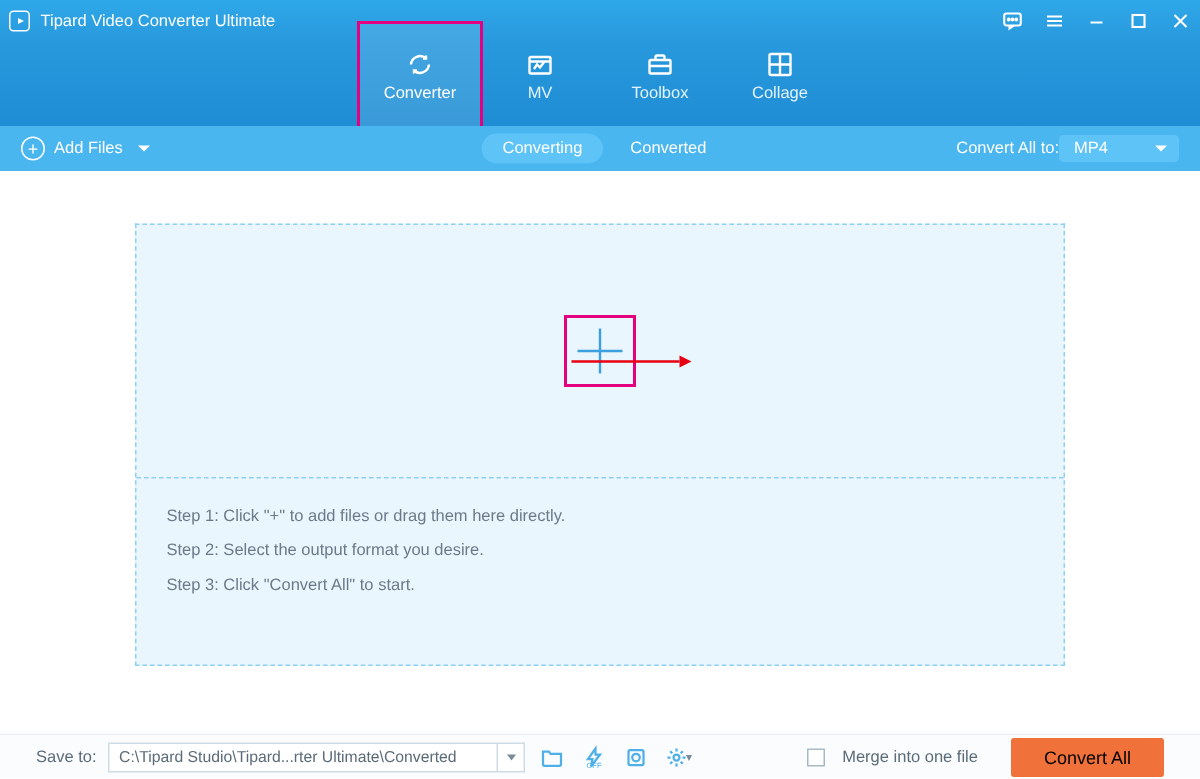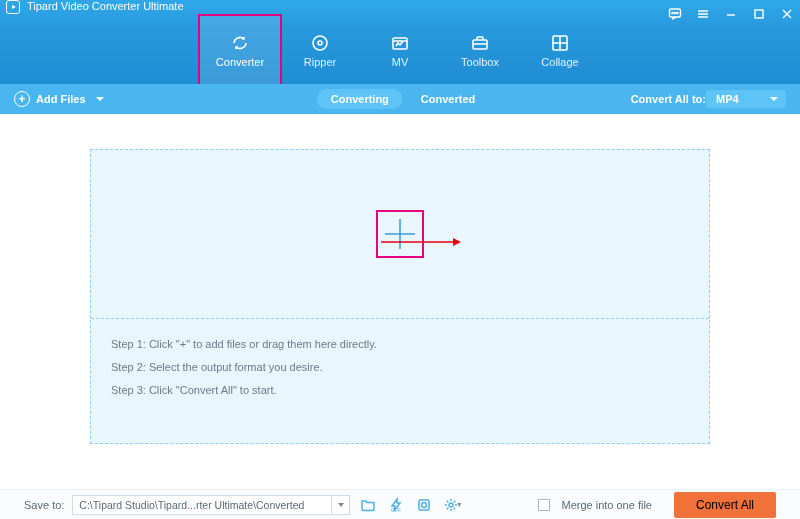--- a/index.html
+++ b/index.html
@@ -1,17 +1,17 @@
 <!DOCTYPE html>
 <html><head>
 <meta charset="utf-8">
 <style>
 * { margin:0; padding:0; box-sizing:border-box; font-family:-apple-system,BlinkMacSystemFont,"Segoe UI",Arial,sans-serif; }
 body { width:800px; height:519px; overflow:hidden; background:#fff; }
-.titlebar { height:28px; background:linear-gradient(180deg,#2fa8e8 0%,#2899dd 100%); display:flex; color:#fff; font-size:11px; padding:0 6px; }
+.titlebar { height:28px; background:linear-gradient(180deg,#2fa8e8 0%,#2899dd 100%); display:flex; align-items:center; color:#fff; font-size:11px; padding:0 6px; }
 .titlebar .logo { width:14px; height:14px; border:1.5px solid #fff; border-radius:3px; margin-right:7px; position:relative; display:flex; align-items:center; justify-content:center; }
 .titlebar .logo::after{content:'';width:0;height:0;border-left:4px solid #fff;border-top:2.5px solid transparent;border-bottom:2.5px solid transparent;margin-left:1px;}
 .titlebar .title { flex:1; }
 .titlebar .winbtns { display:flex; gap:14px; align-items:center; }
 .titlebar .winbtn { width:14px; height:14px; display:flex; align-items:center; justify-content:center; cursor:pointer; }
 .titlebar svg { stroke:#fff; fill:none; stroke-width:1.4; }
 .navbar { height:56px; background:linear-gradient(180deg,#2899dd 0%,#1f8dd4 100%); display:flex; justify-content:center; align-items:flex-end; }
 .nav-item { width:80px; height:68px; color:#e3f3ff; display:flex; flex-direction:column; align-items:center; justify-content:center; gap:3px; font-size:11px; cursor:pointer; position:relative; }
 .nav-item.active { background:rgba(255,255,255,0.12); color:#fff; }
 .nav-item .icon { width:20px; height:20px; display:flex; align-items:center; justify-content:center; }
@@ -92,29 +92,20 @@
     <div class="icon">
         <svg width="20" height="20" viewBox="0 0 20 20">
           <path d="M4 10a6 6 0 0 1 10-4M16 10a6 6 0 0 1-10 4M14 4l0 2 -2 0M6 16l0-2 2 0"></path>
         </svg>
       </div>
     <span>Converter</span>
   </div>
   <div class="nav-item">
     <div class="icon">
         <svg width="20" height="20" viewBox="0 0 20 20">
-          <circle cx="10" cy="10" r="7"></circle>
-          <circle cx="10" cy="10" r="2"></circle>
-        </svg>
-      </div>
-    <span>Ripper</span>
-  </div>
-  <div class="nav-item">
-    <div class="icon">
-        <svg width="20" height="20" viewBox="0 0 20 20">
           <rect x="3" y="5" width="14" height="11" rx="1"></rect>
           <path d="M3 8h14M6 13l2-3 2 2 3-4"></path>
         </svg>
       </div>
     <span>MV</span>
   </div>
   <div class="nav-item">
     <div class="icon">
         <svg width="20" height="20" viewBox="0 0 20 20">
           <rect x="3" y="7" width="14" height="9" rx="1"></rect>
@@ -127,21 +118,21 @@
     <div class="icon">
         <svg width="20" height="20" viewBox="0 0 20 20">
           <rect x="3" y="3" width="14" height="14" rx="1"></rect>
           <path d="M10 3v14M3 10h14"></path>
         </svg>
       </div>
     <span>Collage</span>
   </div>
 </div>
 
-<div class="toolbar" style="position:relative;font-weight:bold;">
+<div class="toolbar" style="position:relative;">
   <div class="addfiles">
     <div class="plus-circle"></div>
     <span>Add Files</span>
     <div class="caret"></div>
   </div>
   <div class="tabs-center">
     <div class="tab-pill">Converting</div>
     <div class="tab-plain">Converted</div>
   </div>
   <div class="right">

